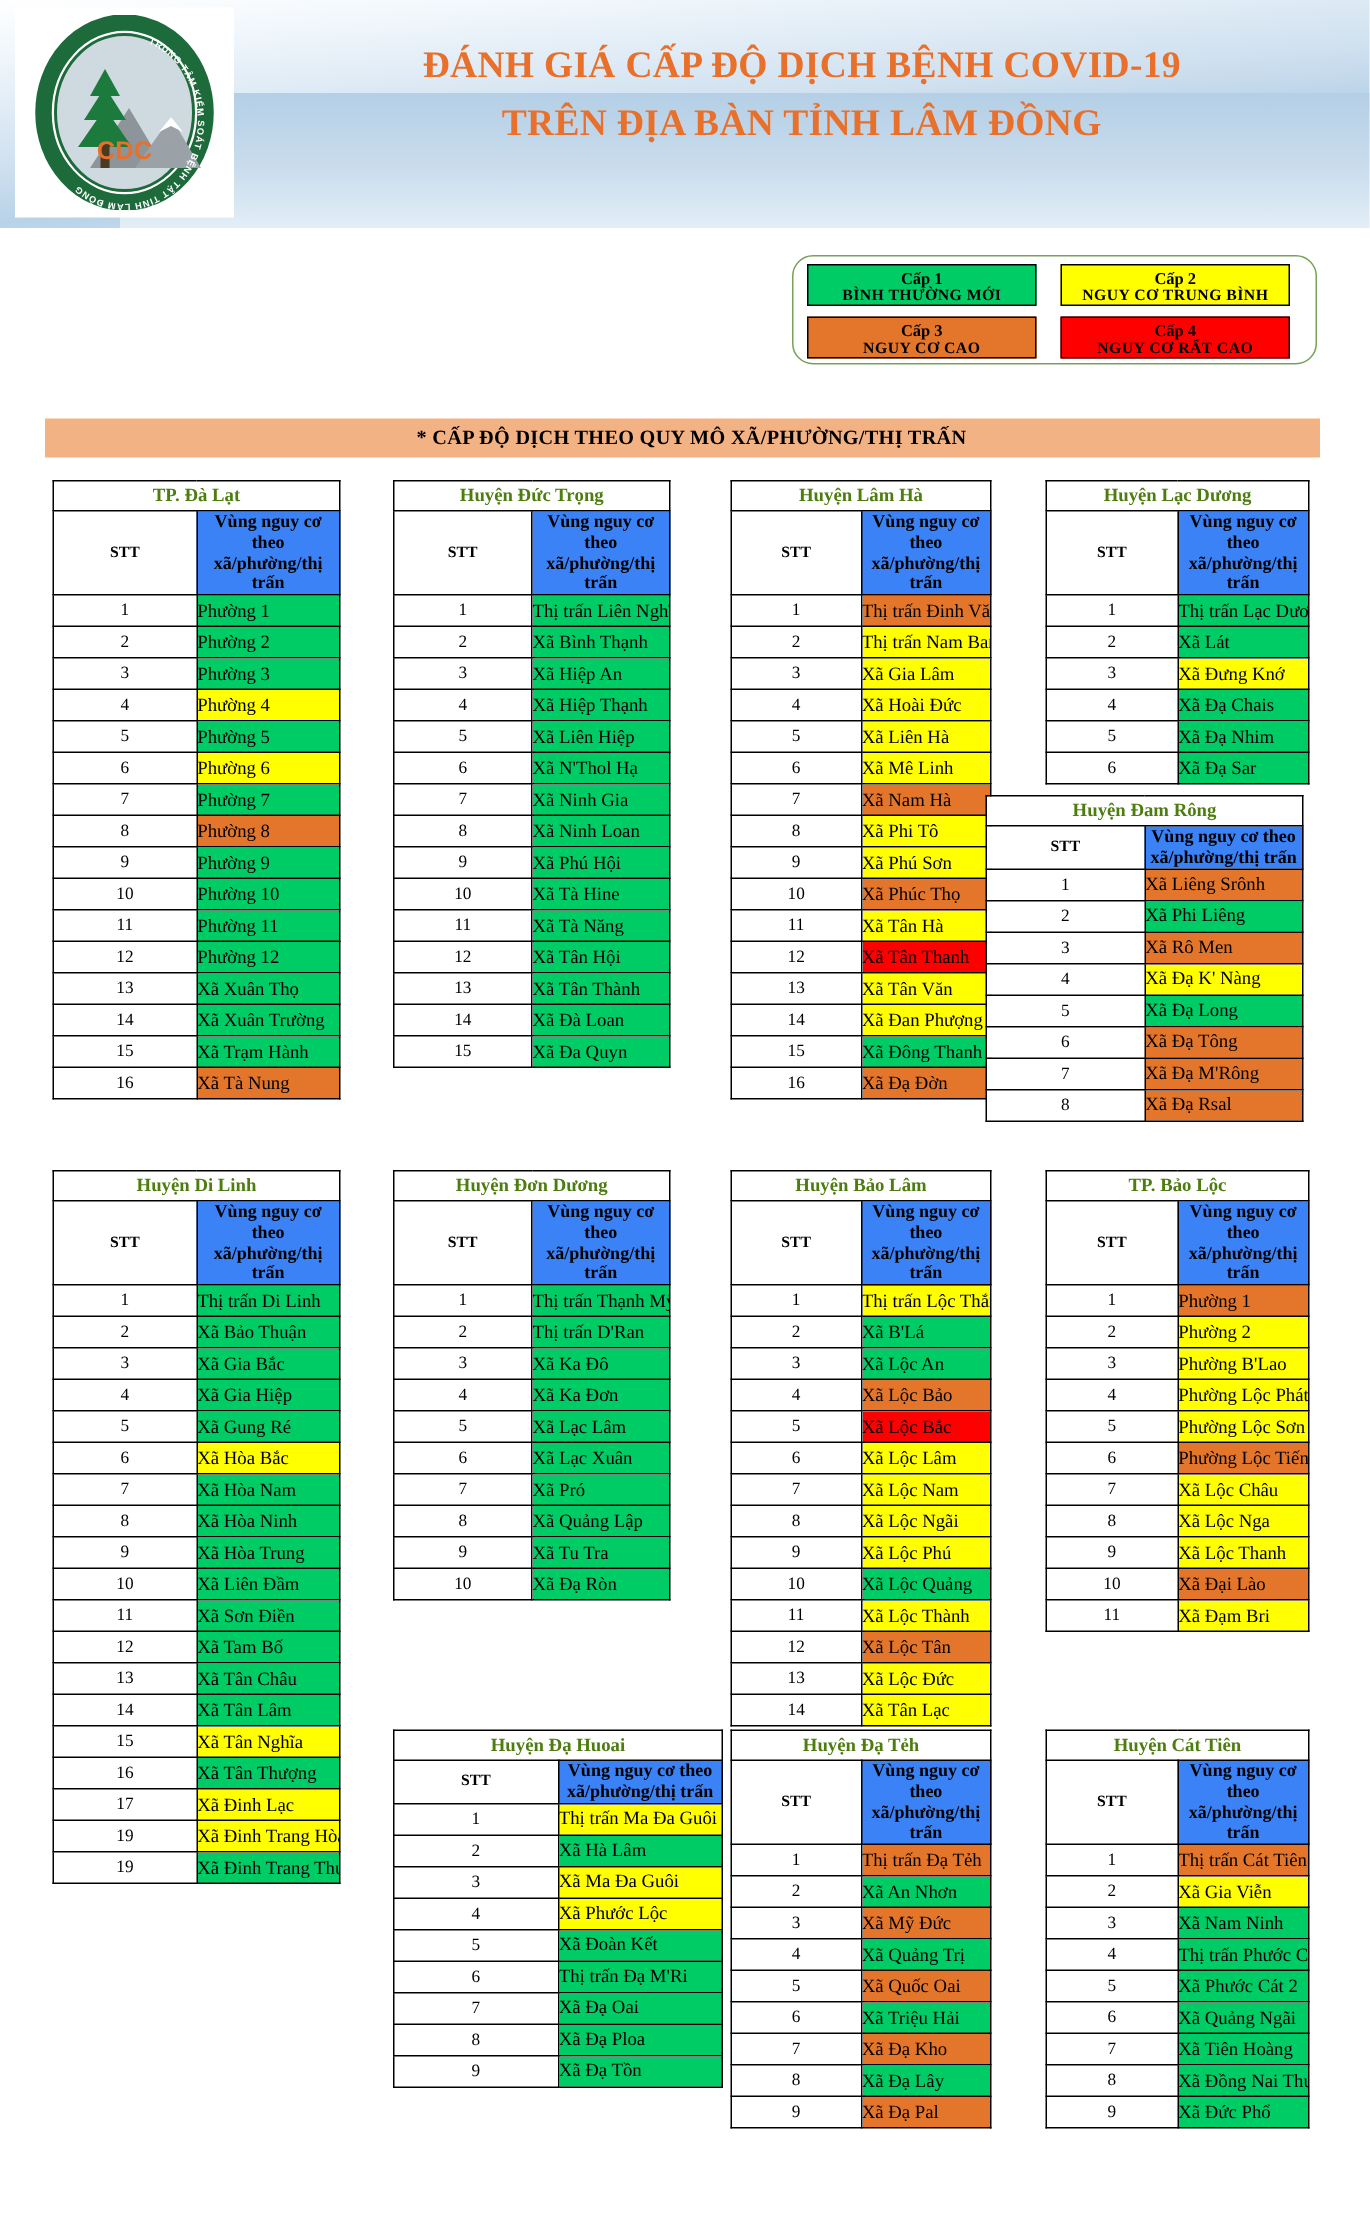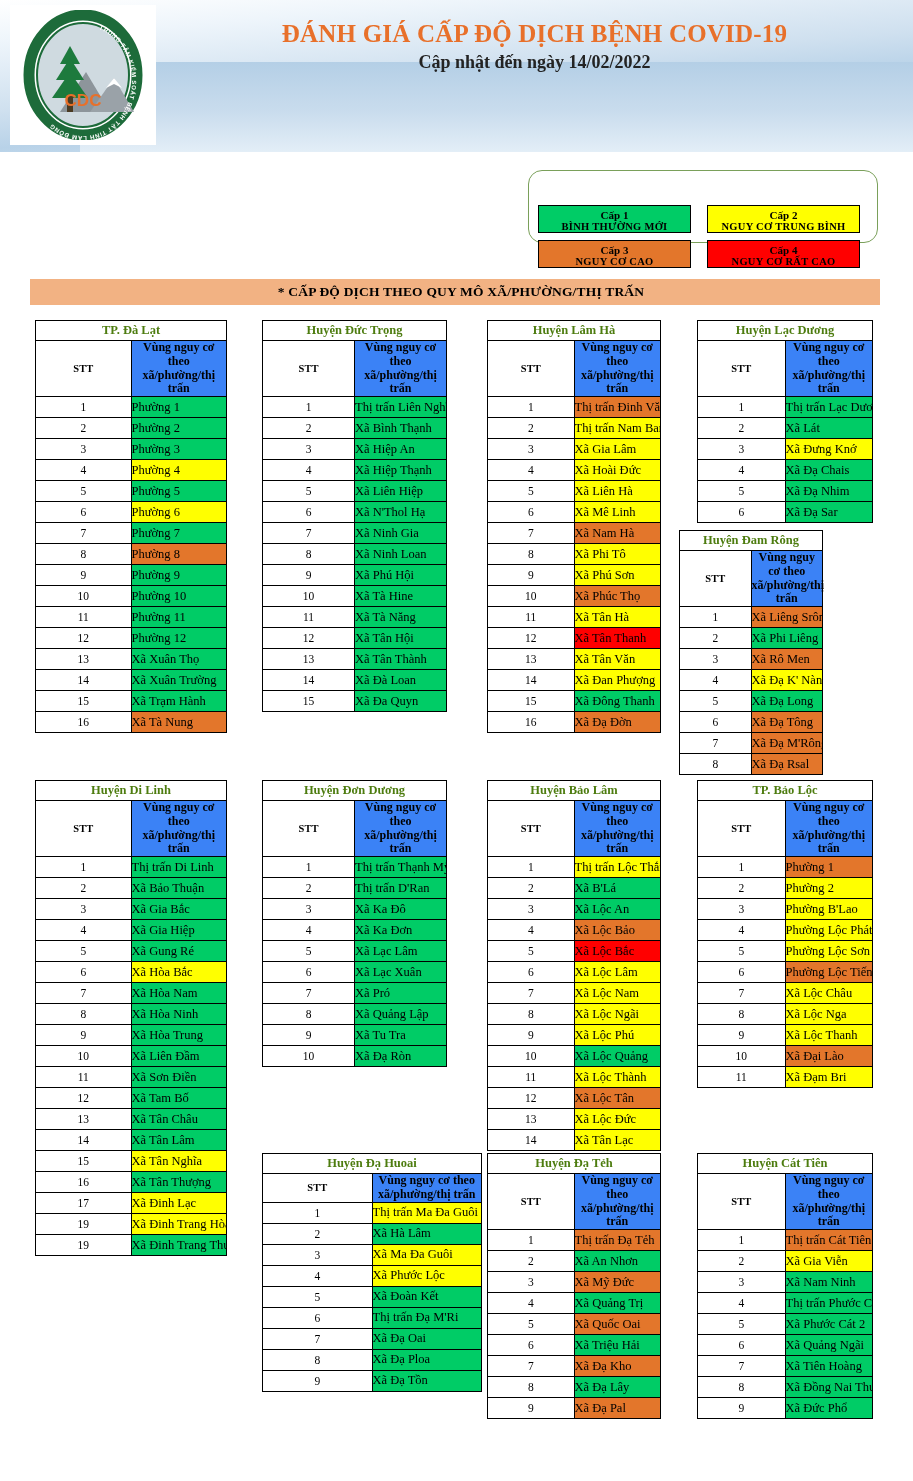--- a/index.html
+++ b/index.html
@@ -30,41 +30,42 @@
     display:flex; align-items:center; justify-content:center;
   }
   #logo-svg{ display:block; }
   #title-block{
     position:absolute; left:156px; right:0; top:20px; text-align:center; z-index:4;
   }
   .title-main{
     color:#E8702A; font-weight:bold; font-size:25px; line-height:1.14;
     letter-spacing:.2px; white-space:nowrap;
     font-family:"Liberation Serif","DejaVu Serif",serif;
+    margin-top:10px;
   }
   .title-sub1{
     color:#1b1b1b; font-weight:bold; font-size:14.5px; margin-top:7px;
     font-family:"Liberation Serif","DejaVu Serif",serif;
   }
   .title-sub2{
     color:#232323; font-weight:bold; font-size:18px; margin-top:3px;
     font-family:"Liberation Serif","DejaVu Serif",serif;
   }
 
   
   #legend{
     position:absolute; left:528px; top:170px; width:350px; height:73px;
     border:1.5px solid #7aa05a; border-radius:14px;
     z-index:5;
   }
   .legend-box{
     position:absolute; border:1.5px solid #000; text-align:center;
     font-weight:bold; font-family:"Liberation Serif","DejaVu Serif",serif;
     line-height:1.12; padding-top:3px;
-    width:153px; height:28px;margin-top:29px;
+    width:153px; height:28px;
   }
   .lb-l{ left:9px; } .lb-r{ left:178px; }
   .lb-t{ top:5px; }  .lb-b{ top:40px; }
   .legend-lvl{ font-size:11px; display:block; }
   .legend-desc{ font-size:10.5px; display:block; letter-spacing:.3px; }
 
   
   #banner{
     position:absolute; left:30px; top:279px; width:850px; height:26px;
     background:#F2B283;
@@ -131,21 +132,21 @@
 
       <path id="ringpath" d="M 65 16 A 49 55 0 1 1 64.9 16" fill="none"></path>
       <text font-family="Liberation Sans, sans-serif" font-size="6.1" font-weight="bold" fill="#ffffff" letter-spacing="0.6">
         <textPath href="#ringpath" startOffset="5%">TRUNG TÂM KIỂM SOÁT BỆNH TẬT TỈNH LÂM ĐỒNG</textPath>
       </text>
     </svg>
   </div>
 
   <div id="title-block">
     <div class="title-main">ĐÁNH GIÁ CẤP ĐỘ DỊCH BỆNH COVID-19</div>
-    <div class="title-sub2">Cập nhật đến ngày 14/02/2022</div>
+    <div class="title-main">TRÊN ĐỊA BÀN TỈNH LÂM ĐỒNG</div>
   </div>
 </div>
 
 <div id="legend">
   <div class="legend-box lb-l lb-t lv1">
     <span class="legend-lvl">Cấp 1</span>
     <span class="legend-desc">BÌNH THƯỜNG MỚI</span>
   </div>
   <div class="legend-box lb-r lb-t lv2">
     <span class="legend-lvl">Cấp 2</span>
@@ -413,21 +414,21 @@
         <tr>
           <td class="r-stt">5</td>
           <td class="r-name lv1">Xã Đạ Nhim</td>
         </tr>
         <tr>
           <td class="r-stt">6</td>
           <td class="r-name lv1">Xã Đạ Sar</td>
         </tr>
       </tbody>
     </table>
-    <table class="tbl" style="left: 679px; top: 530px; width: 144px;">
+    <table class="tbl" style="left: 657px; top: 530px; width: 212px;">
       <tbody>
         <tr>
           <td class="t-title" colspan="2">Huyện Đam Rông</td>
         </tr>
         <tr>
           <td class="t-head-stt">STT</td>
           <td class="t-head-zone">Vùng nguy cơ theo<br>xã/phường/thị trấn</td>
         </tr>
         <tr>
           <td class="r-stt">1</td>

